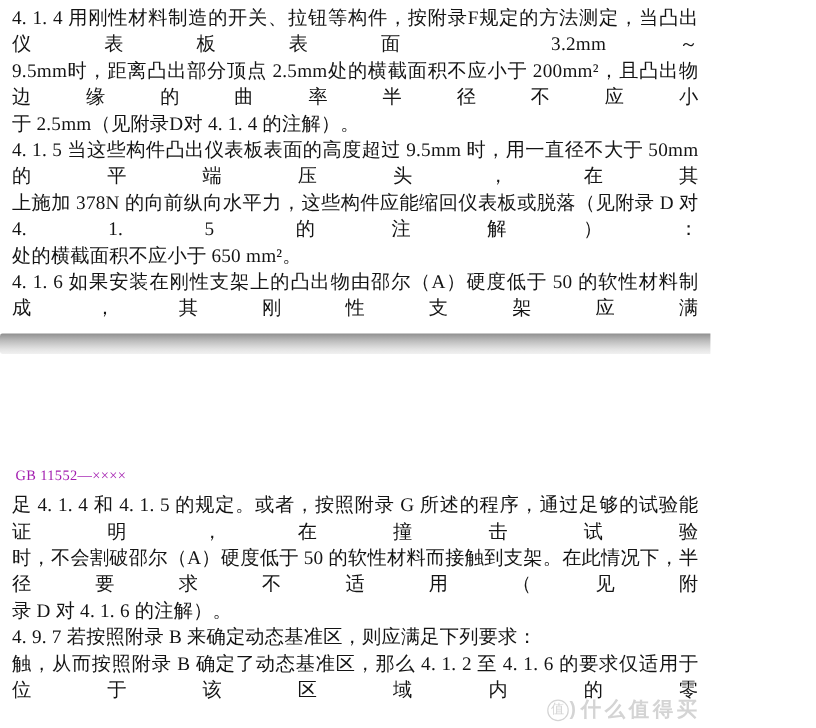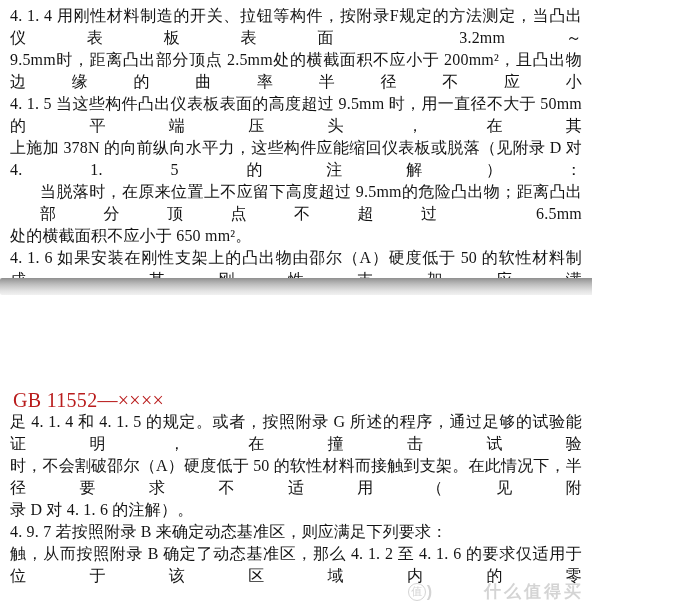--- a/index.html
+++ b/index.html
@@ -53,23 +53,23 @@
     height: 17px;
     border-radius: 2px;
     background: linear-gradient(180deg,
       #8f8f8f 0px, #9f9f9f 2px, #bcbcbc 6px,
       #d3d3d3 10px, #e3e3e3 13px, #f1f1f1 17px);
   }
   .doc-header {
     position: absolute;
     top: 389px;
     left: 13px;
-    font-size: 20px;
+    font-size: 12px;
     letter-spacing: 0.3px;
-    color: #b91c1c;
+    color: #a21caf;
   }
   .watermark {
     position: absolute;
     top: 580px;
     right: 8px;
     display: flex;
     align-items: center;
     gap: 4px;
     color: #d4d4d4;
     font-family: "Liberation Sans", "DejaVu Sans", sans-serif;
@@ -91,35 +91,34 @@
   .wm-arc {
     font-size: 16px;
     line-height: 1;
     margin-left: -3px;
     font-weight: bold;
   }
   .wm-text {
     font-size: 17px;
     letter-spacing: 3px;
     font-weight: bold;
-    margin-left: 48px;
   }
 </style>
 </head>
 <body>
 
 <div class="screen">
 
   <section>
     <div class="text-block page3-text">
         <div class="line full">4. 1. 4  用刚性材料制造的开关、拉钮等构件，按附录F规定的方法测定，当凸出仪表板表面 3.2mm～</div>
         <div class="line full">9.5mm时，距离凸出部分顶点 2.5mm处的横截面积不应小于 200mm²，且凸出物边缘的曲率半径不应小</div>
+        <div class="line">于 2.5mm（见附录D对 4. 1. 4 的注解）。</div>
         <div class="line full">4. 1. 5  当这些构件凸出仪表板表面的高度超过 9.5mm 时，用一直径不大于 50mm 的平端压头，在其</div>
         <div class="line full">上施加 378N 的向前纵向水平力，这些构件应能缩回仪表板或脱落（见附录 D 对 4. 1. 5 的注解）：</div>
-        <div class="line indent full">当脱落时，在原来位置上不应留下高度超过 9.5mm的危险凸出物；距离凸出部分顶点不超过 6.5mm</div>
         <div class="line">处的横截面积不应小于 650 mm²。</div>
         <div class="line full">4. 1. 6  如果安装在刚性支架上的凸出物由邵尔（A）硬度低于 50 的软性材料制成，其刚性支架应满</div>
       </div>
     <div class="page-number">3</div>
   </section>
 
   <div class="page-break-band"></div>
 
   <section>
     <div class="doc-header">GB 11552—××××</div>

